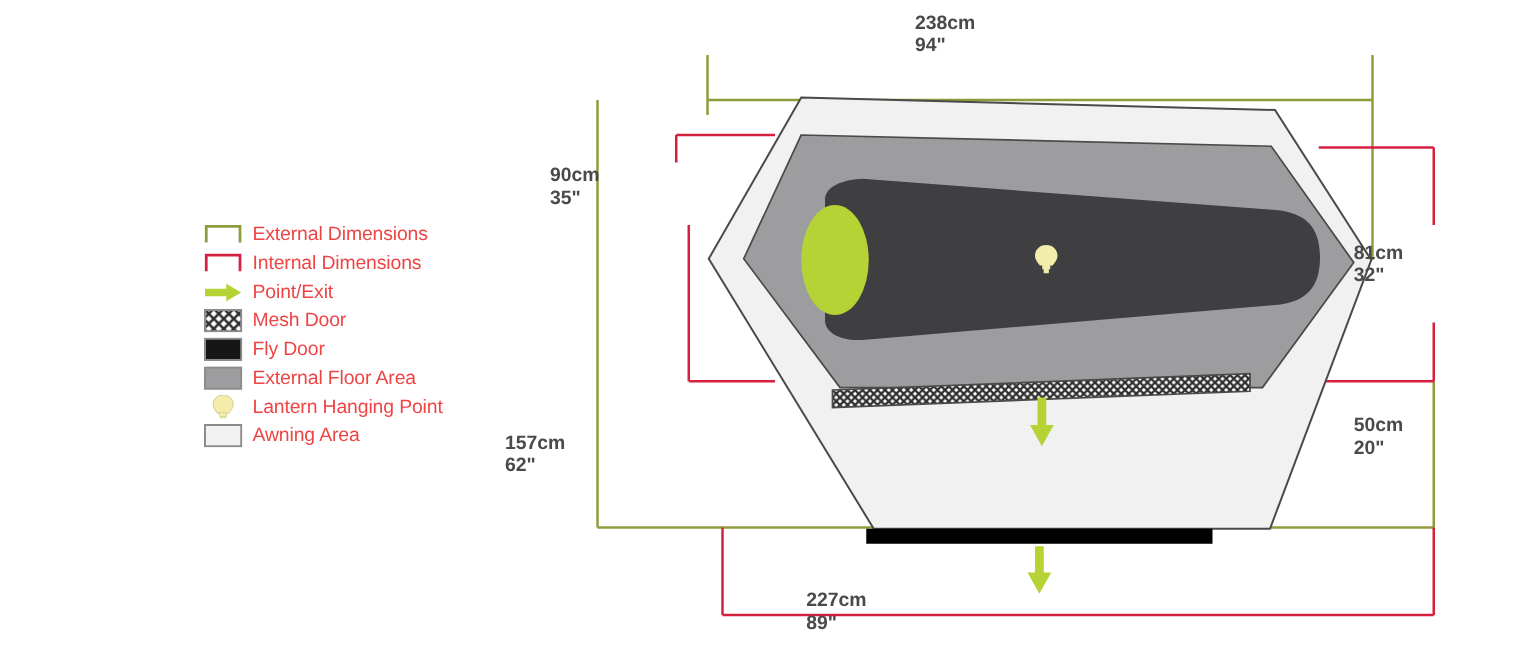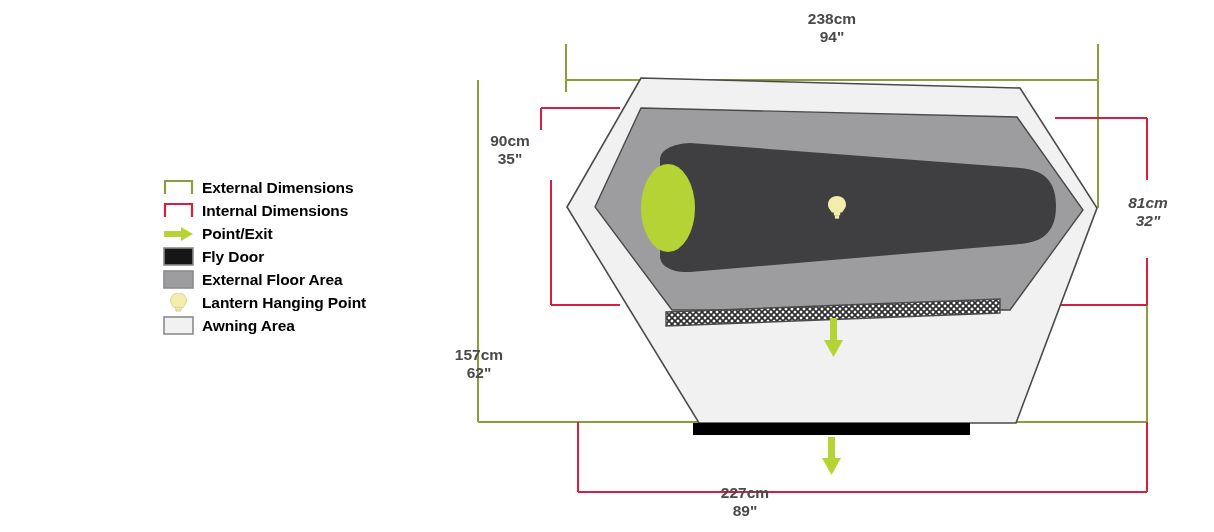--- a/index.html
+++ b/index.html
@@ -43,32 +43,31 @@
   }
   .legend-swatch {
     width: 31px;
     height: 19px;
     flex: 0 0 31px;
     margin-right: 8px;
     position: relative;
   }
   .legend-label {
     font-size: 15.5px;
-    font-weight: bold;
-    color: #000000;
+    font-weight: normal;
+    color: #ef4444;
     letter-spacing: -0.1px;
     white-space: nowrap;
     line-height: 1;
   }
   .dim-label {
     position: absolute;
     font-size: 15.5px;
     font-weight: bold;
     color: #4a4a4a;
-    text-align: center;
     line-height: 18px;
     white-space: nowrap;
   }
   .dim-label span { display: block; }
 </style>
 </head>
 <body>
 
 <div id="diagram-root">
 
@@ -174,20 +173,28 @@
     <div class="legend-row">
       <div class="legend-swatch">
         <svg viewBox="0 0 31 19" width="31" height="19">
           <rect x="1" y="7" width="20" height="6" fill="#b5d334"></rect>
           <polygon points="18,3 30,10 18,17" fill="#b5d334"></polygon>
         </svg>
       </div>
       <div class="legend-label">Point/Exit</div>
     </div>
 
+    <div class="legend-row">
+      <div class="legend-swatch">
+        <svg viewBox="0 0 31 19" width="31" height="19">
+          <rect x="1" y="1" width="29" height="17" fill="url(#meshPattern)" stroke="#8c8c8c" stroke-width="1.6"></rect>
+        </svg>
+      </div>
+      <div class="legend-label">Mesh Door</div>
+    </div>
 
     <div class="legend-row">
       <div class="legend-swatch">
         <svg viewBox="0 0 31 19" width="31" height="19">
           <rect x="1" y="1" width="29" height="17" fill="#161616" stroke="#8c8c8c" stroke-width="1.6"></rect>
         </svg>
       </div>
       <div class="legend-label">Fly Door</div>
     </div>
 
@@ -232,24 +239,28 @@
   <div class="dim-label" style="left:510px; top:132px; width:140px; margin-left:-70px;">
     <span>90cm</span>
     <span>35"</span>
   </div>
 
   <div class="dim-label" style="left:479px; top:346px; width:150px; margin-left:-75px;">
     <span>157cm</span>
     <span>62"</span>
   </div>
 
-  <div class="dim-label" style="left:1148px; top:194px; width:130px; margin-left:-65px;font-style:italic;">
+  <div class="dim-label" style="left:1148px; top:194px; width:130px; margin-left:-65px;">
     <span>81cm</span>
     <span>32"</span>
   </div>
 
-
-  <div class="dim-label" style="left:745px; top:484px; width:200px; margin-left:-100px;">
+  <div class="dim-label" style="left:1148px; top:332px; width:130px; margin-left:-65px;">
+    <span>50cm</span>
+    <span>20"</span>
+  </div>
+
+  <div class="dim-label" style="left:745px; top:472px; width:200px; margin-left:-100px;">
     <span>227cm</span>
     <span>89"</span>
   </div>
 
 </div>
 
 </body></html>

